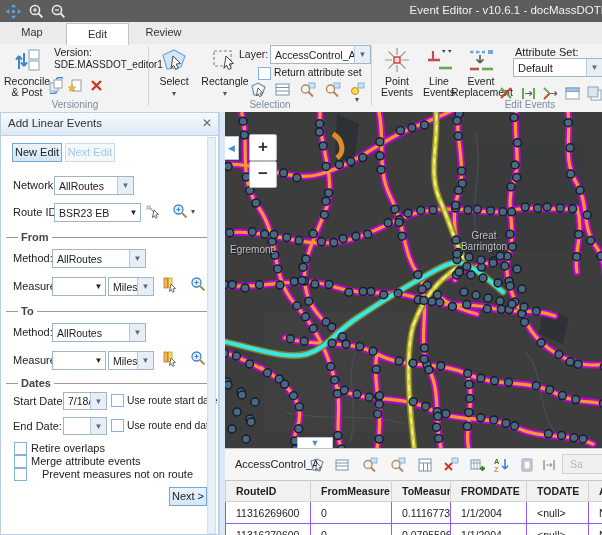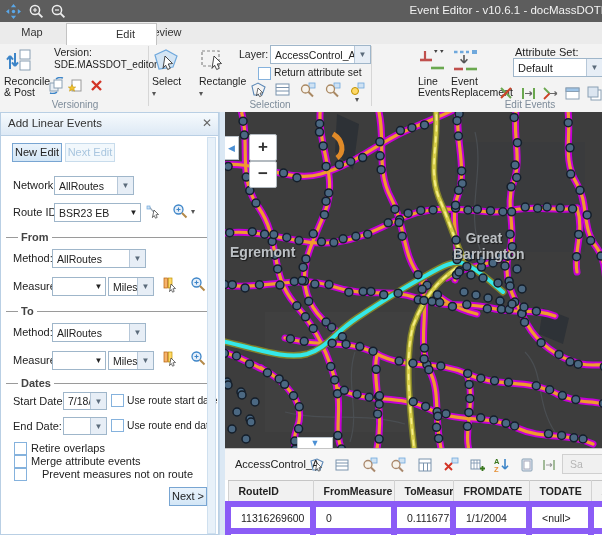--- a/index.html
+++ b/index.html
@@ -5,25 +5,25 @@
   html,body{margin:0;padding:0;background:#fff;}
   #app{position:relative;width:602px;height:535px;overflow:hidden;font-family:"Liberation Sans",sans-serif;font-size:11px;color:#222;background:#fff;-webkit-font-smoothing:antialiased;}
   .abs{position:absolute;}
   
   #titlebar{left:0;top:0;width:602px;height:22px;background:#5d5d5d;}
   #titlebar .ticon{position:absolute;top:3px;width:17px;height:17px;}
   #title-text{position:absolute;top:4px;right:-7px;color:#f2f2f2;font-size:11.5px;white-space:nowrap;}
   
   #tabrow{left:0;top:22px;width:602px;height:22px;background:#ebebeb;border-bottom:1px solid #d2d2d2;}
   .tab{position:absolute;top:0;height:21px;line-height:21px;text-align:center;color:#333;cursor:default;}
-  .tab.active{background:#fff;border:1px solid #c3c3c3;border-bottom:none;top:1px;height:21px;z-index:2;padding-left:28px;}
+  .tab.active{background:#fff;border:1px solid #c3c3c3;border-bottom:none;top:1px;height:21px;z-index:2;}
   
   #ribbon{left:0;top:44px;width:602px;height:68px;background:#f3f3f3;border-bottom:2px solid #ccd8e4;}
   .vsep{position:absolute;top:2px;height:60px;width:1px;background:#d6d6d6;}
-  .bigbtn{position:absolute;text-align:left;color:#1e1e1e;font-size:10.5px;line-height:11px;}
+  .bigbtn{position:absolute;text-align:center;color:#1e1e1e;font-size:10.5px;line-height:11px;}
   .bigbtn .bicon{display:block;margin:0 auto 1px auto;}
   .caret{color:#555;font-size:8px;line-height:8px;}
   .seclabel{position:absolute;top:55px;text-align:center;color:#7e8c9a;font-size:10px;}
   .sicon{position:absolute;width:17px;height:17px;}
   .ribtext{position:absolute;font-size:10.5px;color:#1e1e1e;white-space:nowrap;}
   
   .sel{position:absolute;background:#fff;border:1px solid #9fb6ca;display:flex;align-items:center;}
   .sel .val{flex:1;padding-left:4px;font-size:10.5px;color:#222;white-space:nowrap;overflow:hidden;}
   .sel .arrowbox{width:15px;align-self:stretch;background:#e7eef6;border-left:1px solid #b7c8d9;color:#5b6b7b;font-size:8px;display:flex;align-items:center;justify-content:center;}
   .sel .plainarrow{width:13px;color:#222;font-size:8px;text-align:center;}
@@ -41,29 +41,29 @@
   .divider .d1{width:12px;height:1px;background:#9a9a9a;}
   .divider .dt{padding:0 3px;font-size:11px;font-weight:bold;color:#444;white-space:nowrap;}
   .divider .d2{flex:1;height:1px;background:#9a9a9a;}
   .pscroll{position:absolute;right:2px;top:24px;width:7px;height:395px;background:#e8f1f9;border:1px solid #cfe0ef;}
   
   #vsplit{left:219px;top:112px;width:6px;height:423px;background:#dbe8f4;border-left:1px solid #c2d6e8;}
   
   #map{left:225px;top:112px;width:377px;height:336px;background:#3d3d3d;overflow:hidden;}
   #map svg{position:absolute;left:0;top:0;}
   .evt-pt{fill:#4b6882;stroke:#141e2a;stroke-width:1.5;}
-  .town{position:absolute;color:#bcc0c4;font-size:14px;text-shadow:1px 1px 1px #1a1a1a;font-weight:bold;}
+  .town{position:absolute;color:#bcc0c4;font-size:10px;text-shadow:1px 1px 1px #1a1a1a;}
   .zoombtn{position:absolute;width:26px;height:25px;background:#fff;border:1px solid #b3bac0;border-radius:2px;text-align:center;font-size:17px;font-weight:bold;color:#333;line-height:24px;}
   .collapse-tab{position:absolute;background:#fff;border:1px solid #bcc4cb;display:flex;align-items:center;justify-content:center;color:#4a8fd4;font-size:9px;}
   
   #bottom{left:225px;top:448px;width:377px;height:87px;background:#f6f6f6;border-top:1px solid #c5c5c5;overflow:hidden;}
   #grid-toolbar{position:absolute;left:0;top:0;width:100%;height:31px;background:#f6f6f6;}
   #grid-table{position:absolute;left:0;top:31px;width:377px;border-collapse:collapse;table-layout:fixed;background:#fff;}
   #grid-table th{background:#f1f1f1;border:1px solid #d2d2d2;border-top:1px solid #c5c5c5;font-size:10.5px;text-align:left;padding:3px 0 3px 10px;font-weight:bold;color:#222;overflow:hidden;white-space:nowrap;height:14px;}
-  #grid-table td{border:6px solid #8b5cf6;font-size:10.5px;padding:4px 0 4px 10px;color:#222;white-space:nowrap;overflow:hidden;height:13px;}
+  #grid-table td{border:1px solid #8b5cf6;font-size:10.5px;padding:4px 0 4px 10px;color:#222;white-space:nowrap;overflow:hidden;height:13px;}
   .gicon{position:absolute;top:8px;width:16px;height:16px;}
   #save-btn{position:absolute;left:337px;top:5px;width:56px;height:20px;background:#f0f0f0;border:1px solid #d0d0d0;color:#b5b5b5;font-size:10.5px;line-height:19px;padding-left:7px;box-sizing:border-box;}
 </style>
 </head>
 <body>
 
 <div id="app">
 
   <div class="abs" id="titlebar">
     <span class="ticon" style="left:5px;">
@@ -187,20 +187,31 @@
     <span class="sicon" style="left:349px;top:37px;">
       <svg width="17" height="17">
           <rect x="9" y="2" width="6" height="5" fill="#cfe2f3" stroke="#6fa8dc" stroke-width="0.8"></rect>
           <circle cx="6" cy="10" r="3.5" fill="#ffd966" stroke="#bf9000"></circle>
         </svg>
       <span class="caret" style="position:absolute;left:6px;top:15px;">▾</span>
     </span>
     <span class="seclabel" style="left:230px;width:80px;">Selection</span>
     <span class="vsep" style="left:371px;"></span>
 
+    <div class="bigbtn" style="left:376px;top:3px;width:42px;">
+      <span class="bicon">
+        <svg width="26" height="26">
+            <g stroke="#9a9a9a" stroke-width="1.2">
+              <path d="M13 1v7M13 18v7M1 13h7M18 13h7M4.5 4.5l5 5M21.5 4.5l-5 5M4.5 21.5l5-5M21.5 21.5l-5-5"></path>
+            </g>
+            <rect x="10" y="10" width="6" height="6" fill="#f9d8d8" stroke="#cc3b2f" stroke-width="1.4"></rect>
+          </svg>
+      </span>
+      <span>Point Events</span>
+    </div>
     <div class="bigbtn" style="left:418px;top:3px;width:42px;">
       <span class="bicon">
         <svg width="27" height="26">
             <path d="M16 3l3.6 0-1.8 3zM22 3l3.6 0-1.8 3z" fill="#444"></path>
             <path d="M7 4v9" stroke="#c0504d" stroke-width="2.2"></path>
             <path d="M2 13h12" stroke="#c0504d" stroke-width="2.6"></path>
             <path d="M13 21h13" stroke="#6aa84f" stroke-width="2.6"></path>
           </svg>
       </span>
       <span>Line Events</span>

